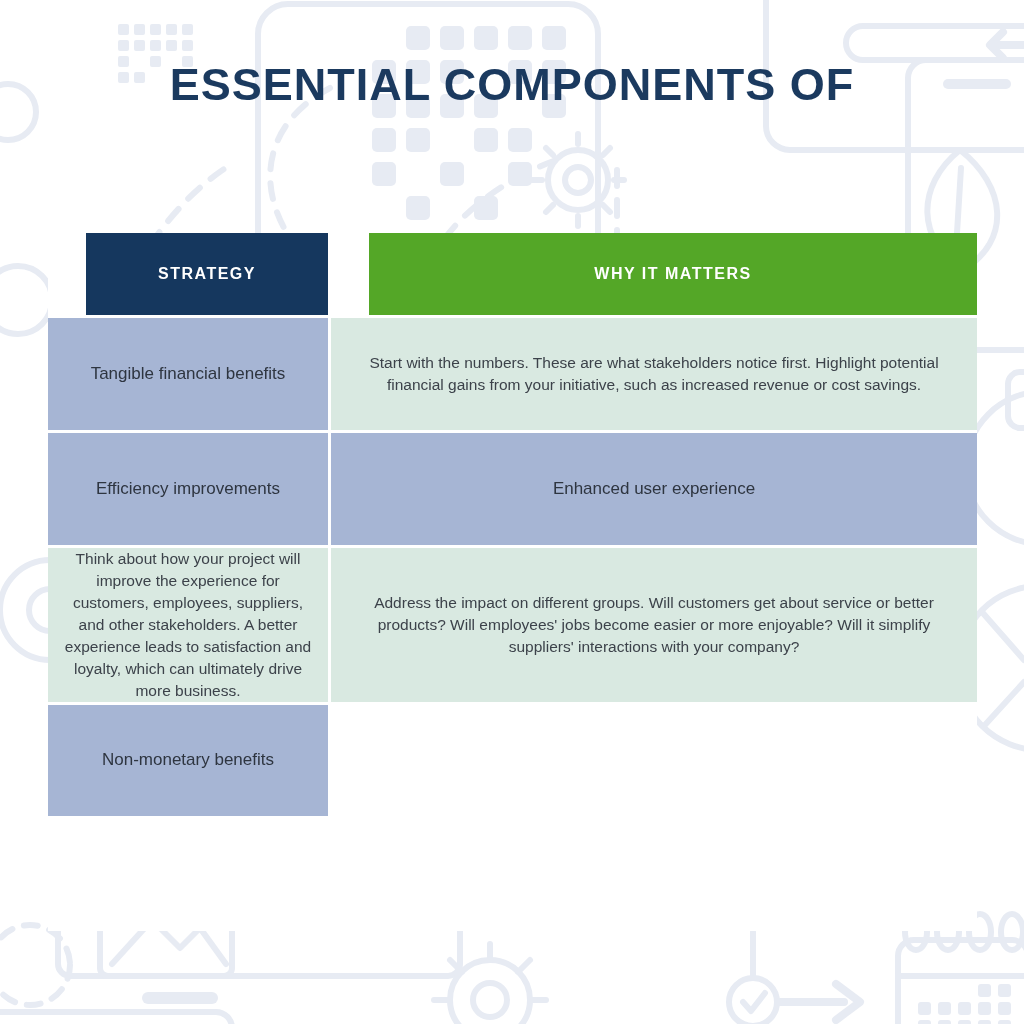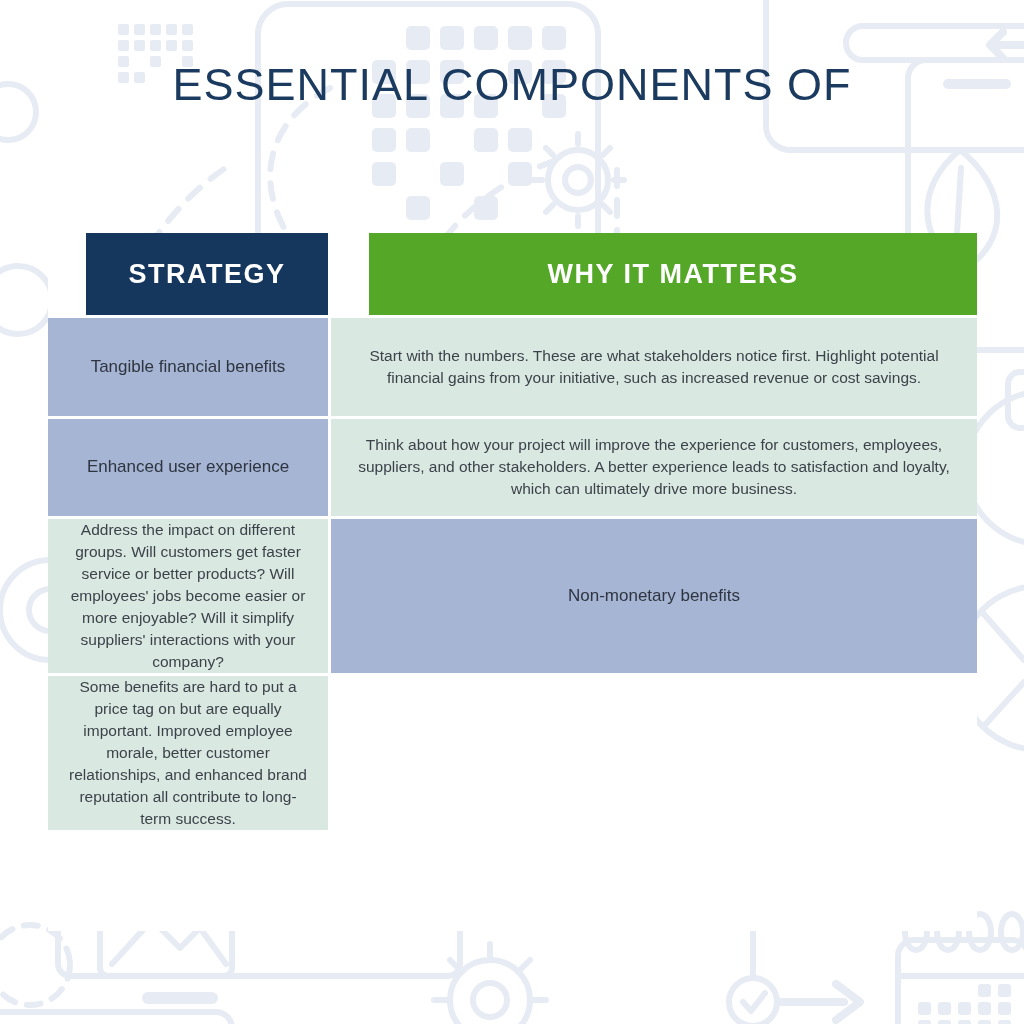--- a/index.html
+++ b/index.html
@@ -6,30 +6,30 @@
   body{
     width:1024px;height:1024px;position:relative;overflow:hidden;
     background:var(--c-background,#ffffff);
     font-family:"Liberation Sans",sans-serif;
   }
   .doodles{position:absolute;inset:0;z-index:0;color:var(--c-doodle,#e7ebf3);}
   .doodles svg{display:block;}
   .page-title{
     position:absolute;top:60px;left:0;width:100%;z-index:1;
     text-align:center;color:var(--c-title_text,#1b3a5f);
-    font-weight:normal;font-size:45px;line-height:1.12;letter-spacing:1px;
+    font-weight:bold;font-size:45px;line-height:1.12;letter-spacing:1px;
   }
   .page-title span{display:block;}
   .bc-table{
     position:absolute;left:48px;top:233px;width:929px;height:698px;z-index:1;
     display:grid;grid-template-columns:280px 1fr;grid-template-rows:82px repeat(5,1fr);
     gap:3px;background:#ffffff;
   }
   .cell{display:flex;align-items:center;justify-content:center;text-align:center;}
-  .h-cell{color:var(--c-header_text,#ffffff);font-weight:bold;font-size:27px;letter-spacing:1.5px;margin-left:38px;}
+  .h-cell{color:var(--c-header_text,#ffffff);font-weight:bold;font-size:16px;letter-spacing:1.5px;margin-left:38px;}
   .h-strategy{background:var(--c-navy,#15375e);}
   .h-why{background:var(--c-green,#54a727);}
   .s-cell{
     background:var(--c-strategy_cell,#a6b5d4);
     color:var(--c-strategy_text,#2e3540);
     font-size:17px;padding:0 18px;
   }
   .w-cell{
     background:var(--c-why_cell,#d9e9e1);
     color:var(--c-why_text,#3c424a);
@@ -219,21 +219,21 @@
   <span>ESSENTIAL COMPONENTS OF</span>
 </div>
 
 <div class="bc-table">
   <div class="cell h-cell h-strategy">STRATEGY</div>
   <div class="cell h-cell h-why">WHY IT MATTERS</div>
 
     <div class="cell s-cell">Tangible financial benefits</div>
     <div class="cell w-cell">Start with the numbers. These are what stakeholders notice first. Highlight potential financial gains from your initiative, such as increased revenue or cost savings.</div>
 
+    <div class="cell s-cell">Efficiency improvements</div>
 
     <div class="cell s-cell">Enhanced user experience</div>
     <div class="cell w-cell">Think about how your project will improve the experience for customers, employees, suppliers, and other stakeholders. A better experience leads to satisfaction and loyalty, which can ultimately drive more business.</div>
 
-    <div class="cell w-cell">Address the impact on different groups. Will customers get faster service or better products? Will employees' jobs become easier or more enjoyable? Will it simplify suppliers' interactions with your company?</div>
+    <div class="cell w-cell">Address the impact on different groups. Will customers get about service or better products? Will employees' jobs become easier or more enjoyable? Will it simplify suppliers' interactions with your company?</div>
 
     <div class="cell s-cell">Non-monetary benefits</div>
-    <div class="cell w-cell">Some benefits are hard to put a price tag on but are equally important. Improved employee morale, better customer relationships, and enhanced brand reputation all contribute to long-term success.</div>
   </div>
 
 </body></html>

